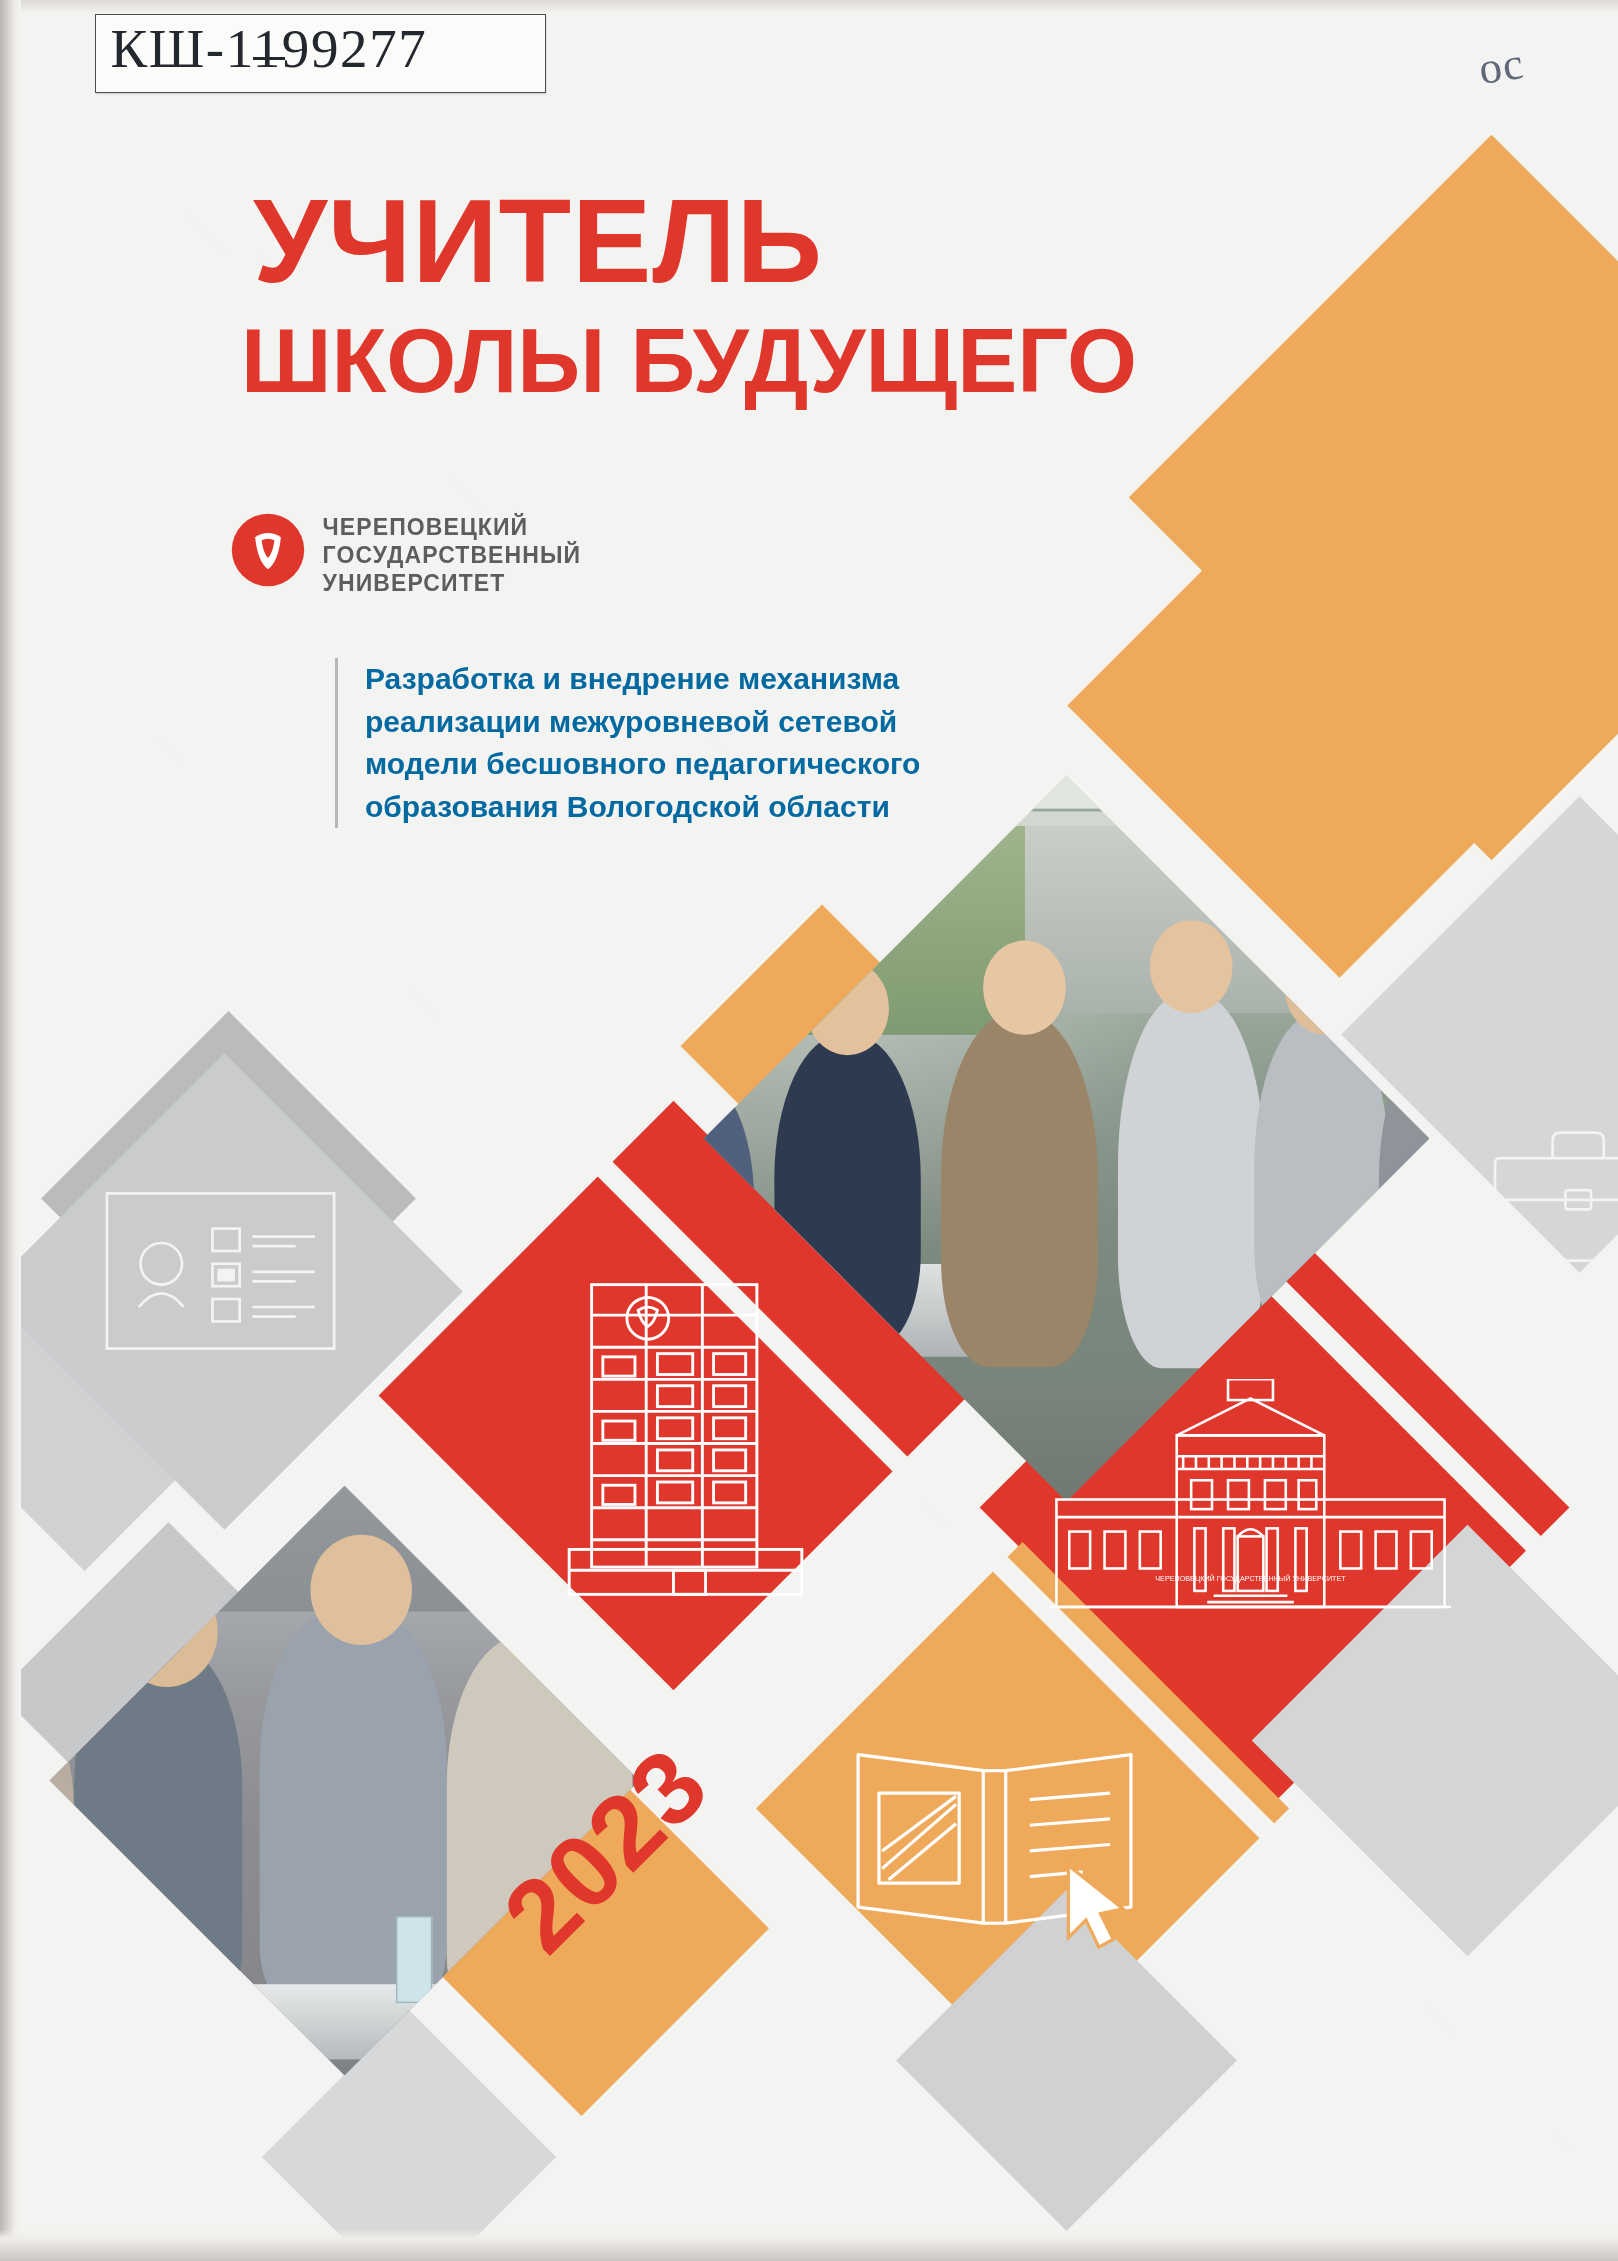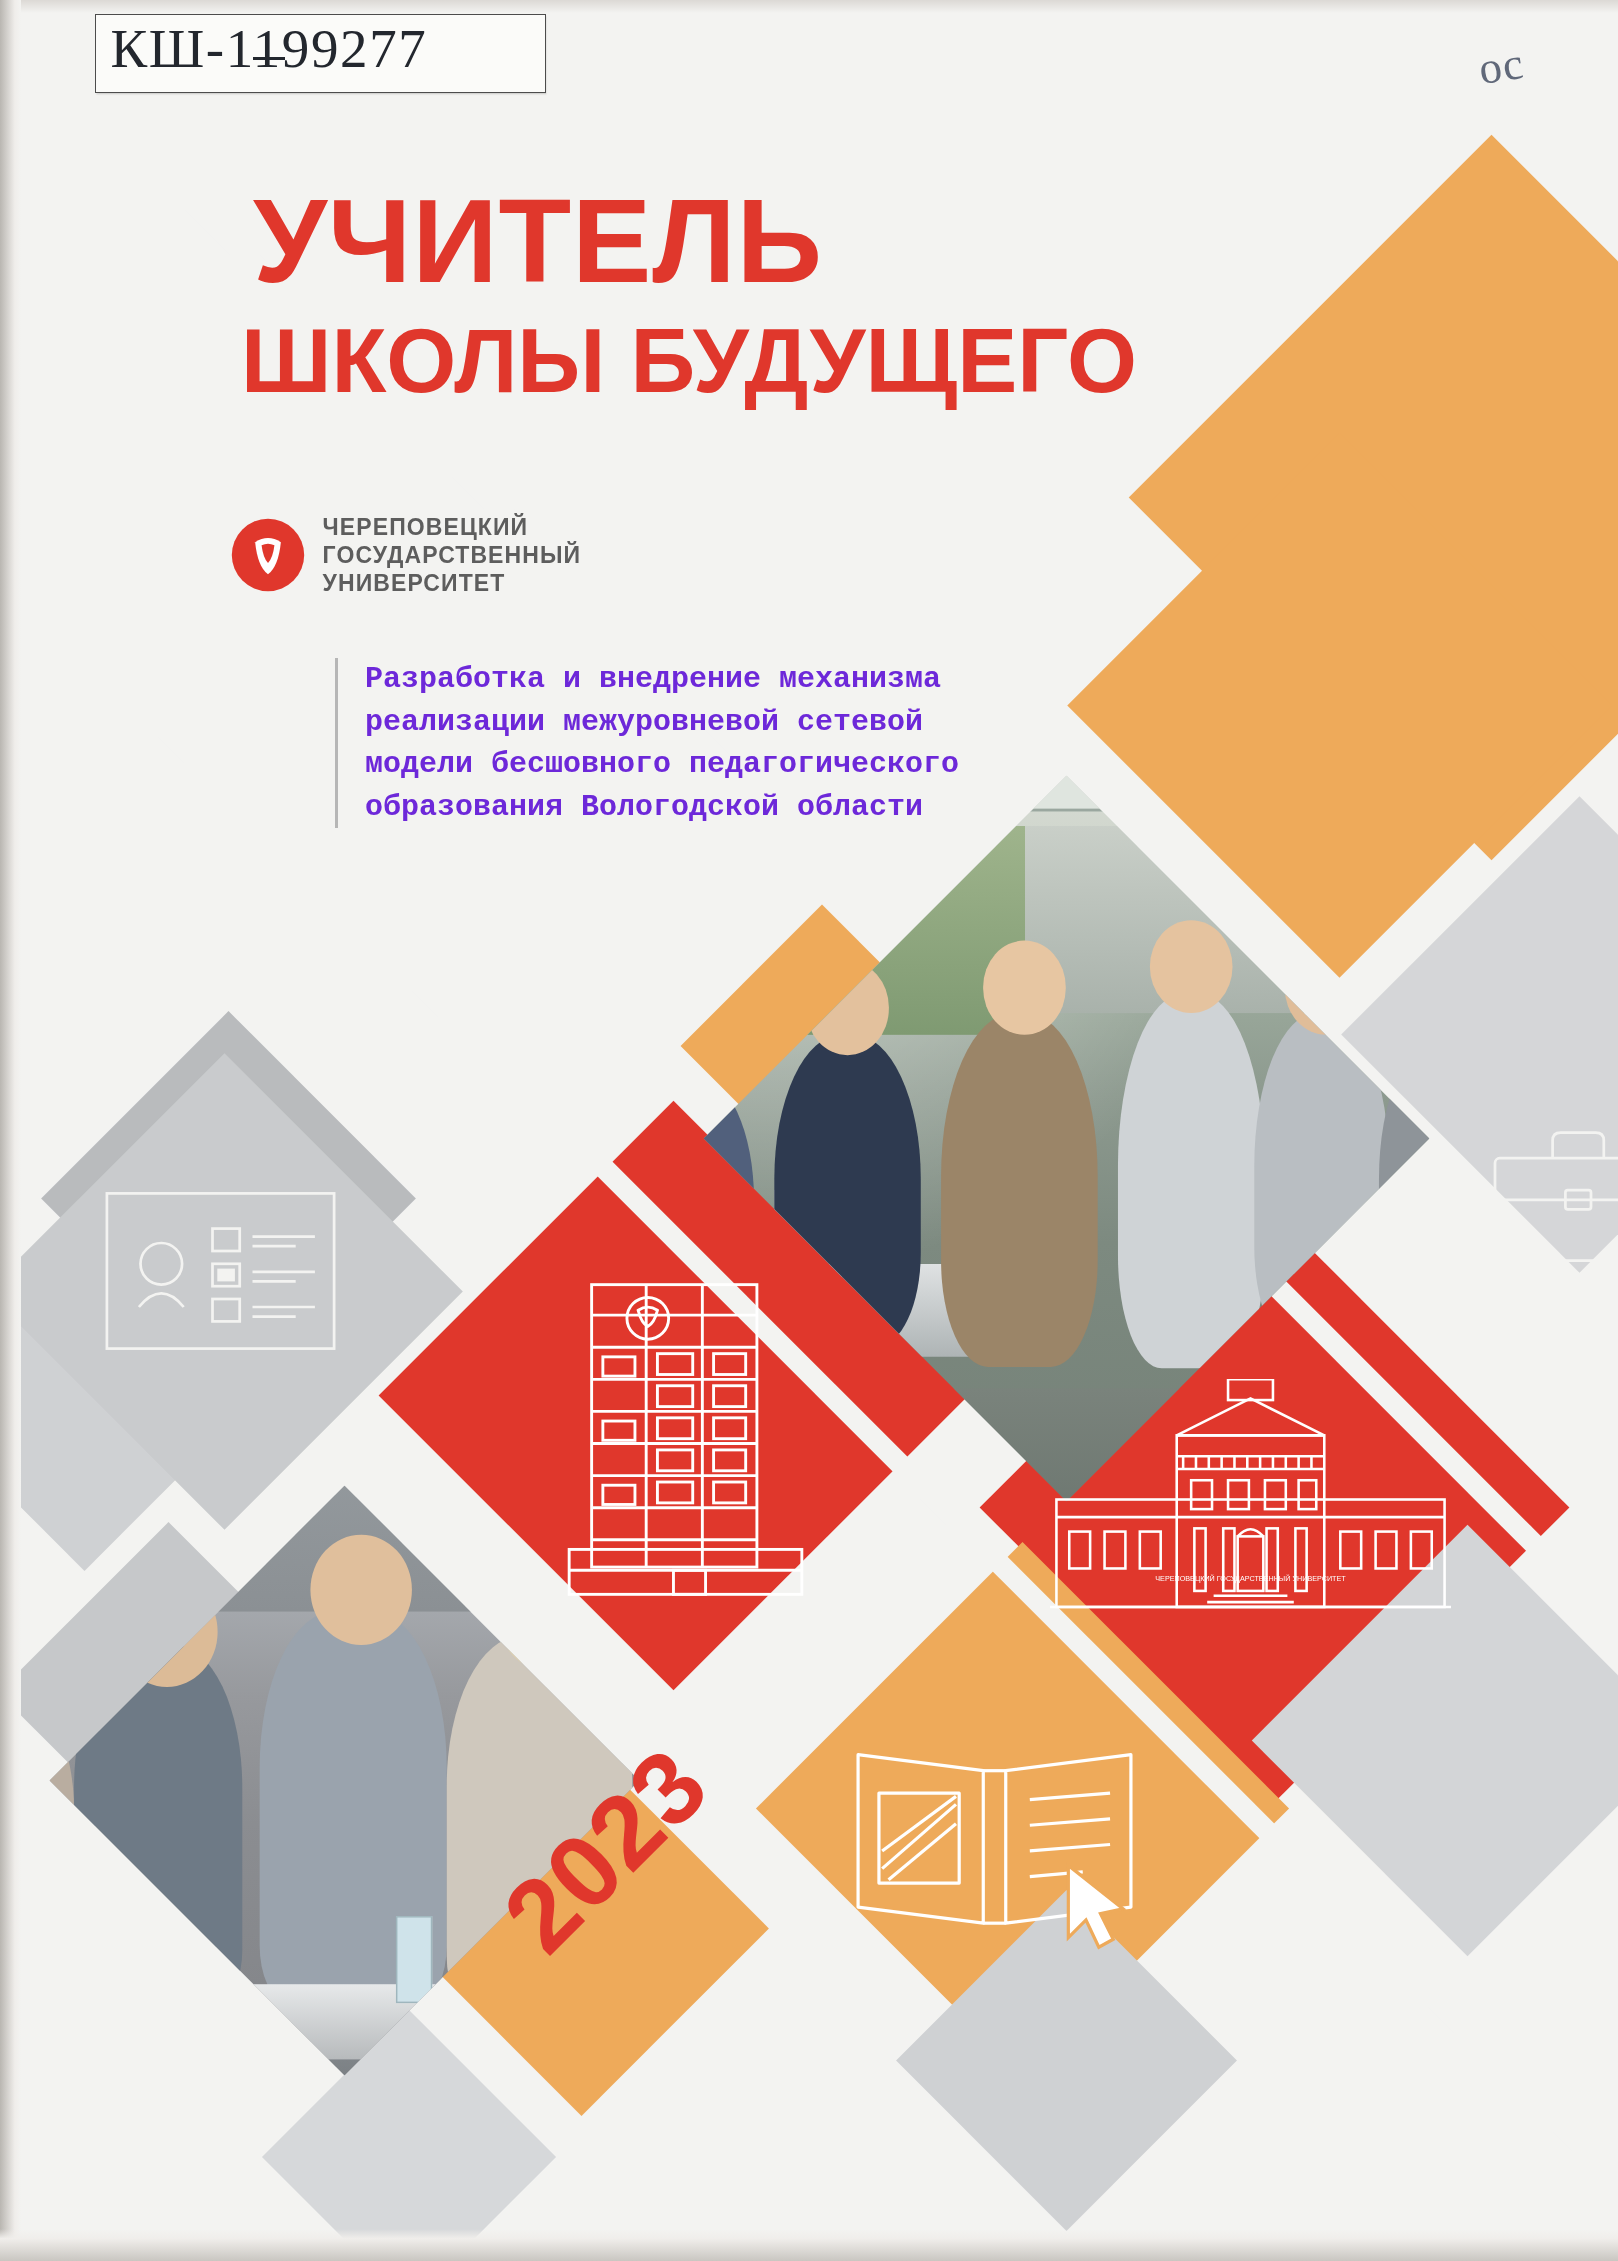--- a/index.html
+++ b/index.html
@@ -121,21 +121,20 @@
     margin: 17.6px 0 0 0;
     white-space: nowrap;
   }
 
   
   .logo {
     position: absolute;
     left: 231px;
     top: 513px;
     display: flex;
-    align-items: center;
     z-index: 30;
   }
   .logo-mark {
     width: 74px;
     height: 74px;
     flex: 0 0 74px;
     position: relative;
   }
   .logo-text {
     margin-left: 17.6px;
@@ -152,25 +151,25 @@
   
   .subtitle-wrap {
     position: absolute;
     left: 335px;
     top: 658px;
     z-index: 30;
     padding-left: 27px;
     border-left: 3.2px solid #b6b6b6;
   }
   .subtitle {
-    font-family: Liberation Mono, monospace;
+    font-family: Liberation Sans, sans-serif;
     font-weight: bold;
     font-size: 30px;
     line-height: 1.42;
-    color: #6d28d9;
+    color: #0369a1;
     margin: 0;
     max-width: 609px;
   }
 
   
   .photo {
     position: absolute;
     transform: rotate(45deg);
     overflow: hidden;
     z-index: 12;

